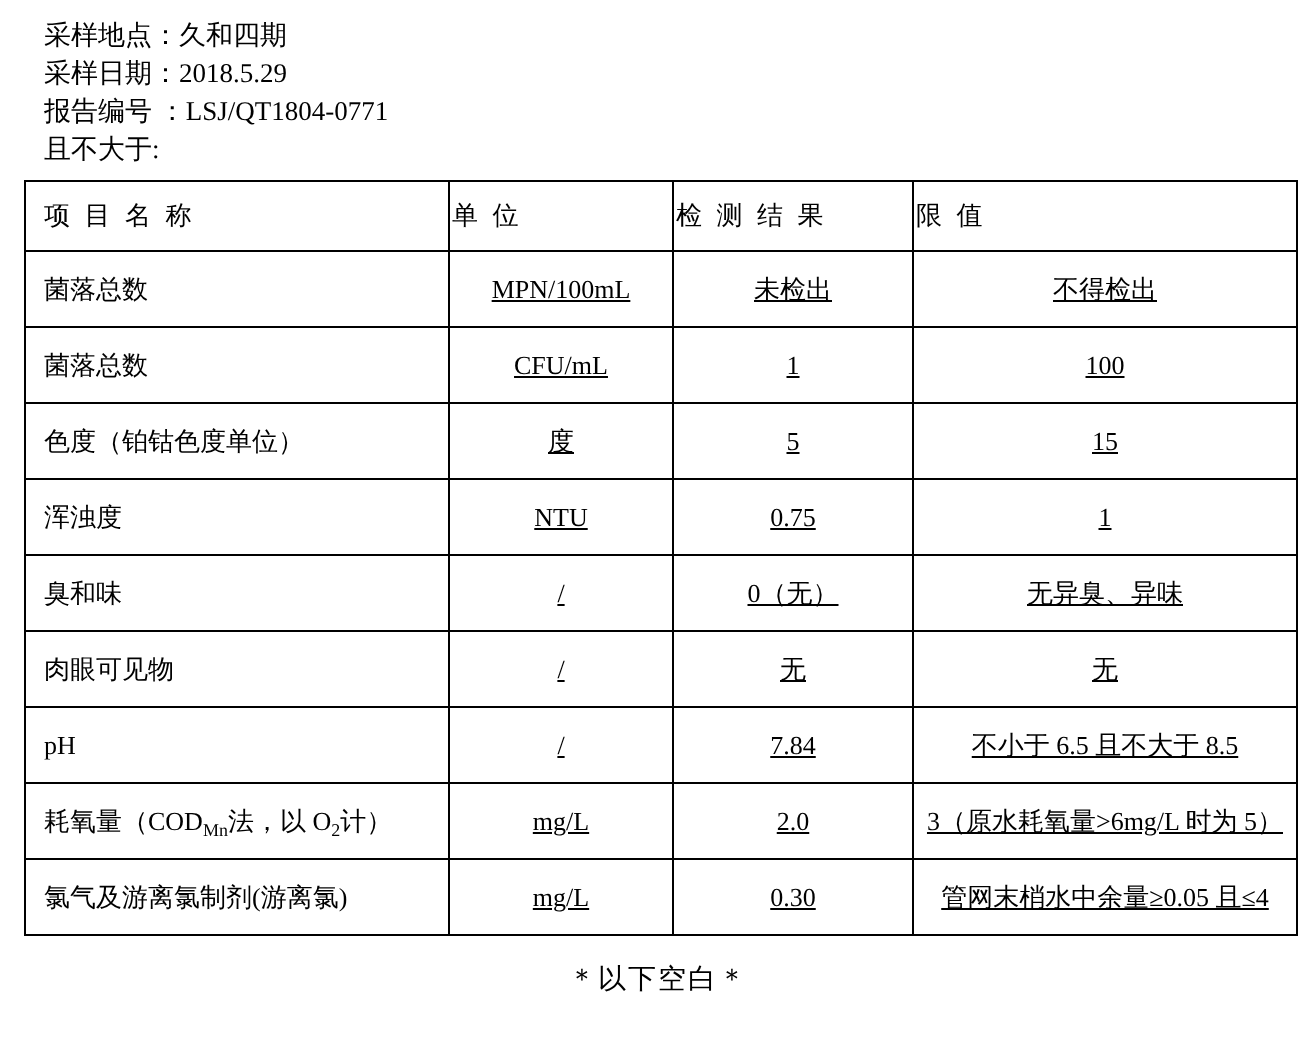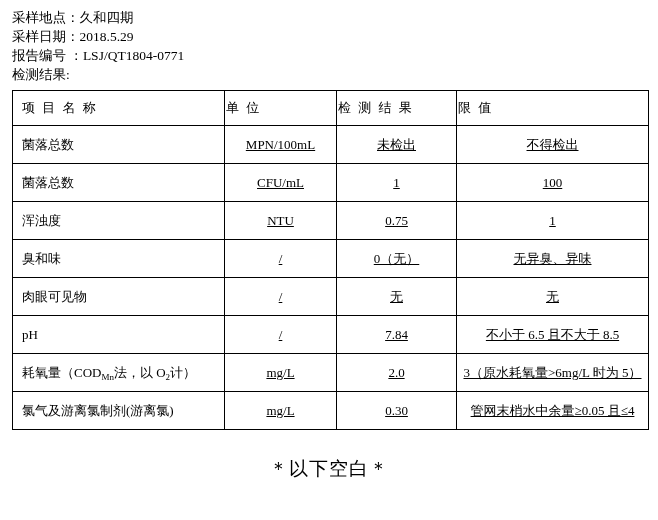--- a/index.html
+++ b/index.html
@@ -15,21 +15,21 @@
     overflow: hidden;
   }
   .page {
     position: relative;
     width: 658px;
     height: 520px;
     box-sizing: border-box;
     padding: 8px 10px 0 10px;
   }
   .header-block {
-    margin-left: 2px;
+    margin-left: 12px;
     margin-bottom: 6px;
   }
   .header-line {
     font-size: 13.5px;
     line-height: 19px;
     white-space: pre;
   }
   table.report {
     border-collapse: collapse;
     width: 636px;
@@ -71,35 +71,35 @@
     font-family: "Liberation Serif", "DejaVu Serif", serif;
   }
   sub {
     font-size: 9px;
     vertical-align: baseline;
     position: relative;
     top: 3px;
   }
   .footer-note {
     text-align: center;
-    font-size: 19px;
-    margin-top: 26px;
+    font-size: 14px;
+    margin-top: 13px;
     letter-spacing: 1px;
   }
 </style>
 </head>
 <body>
 
 <div class="page">
 
   <div class="header-block">
     <div class="header-line">采样地点：久和四期</div>
     <div class="header-line">采样日期：2018.5.29</div>
     <div class="header-line">报告编号 ：LSJ/QT1804-0771</div>
-    <div class="header-line">检测结果:</div>
+    <div class="header-line">且不大于:</div>
   </div>
 
   <table class="report">
     <colgroup>
       <col class="col-name">
       <col class="col-unit">
       <col class="col-result">
       <col class="col-limit">
     </colgroup>
     <thead>
@@ -115,20 +115,26 @@
         <td class="cell-name">菌落总数</td>
         <td class="cell-unit">MPN/100mL</td>
         <td class="cell-result">未检出</td>
         <td class="cell-limit">不得检出</td>
       </tr>
       <tr>
         <td class="cell-name">菌落总数</td>
         <td class="cell-unit">CFU/mL</td>
         <td class="cell-result num">1</td>
         <td class="cell-limit">100</td>
+      </tr>
+      <tr>
+        <td class="cell-name">色度（铂钴色度单位）</td>
+        <td class="cell-unit">度</td>
+        <td class="cell-result num">5</td>
+        <td class="cell-limit">15</td>
       </tr>
       <tr>
         <td class="cell-name">浑浊度</td>
         <td class="cell-unit">NTU</td>
         <td class="cell-result num">0.75</td>
         <td class="cell-limit">1</td>
       </tr>
       <tr>
         <td class="cell-name">臭和味</td>
         <td class="cell-unit">/</td>

